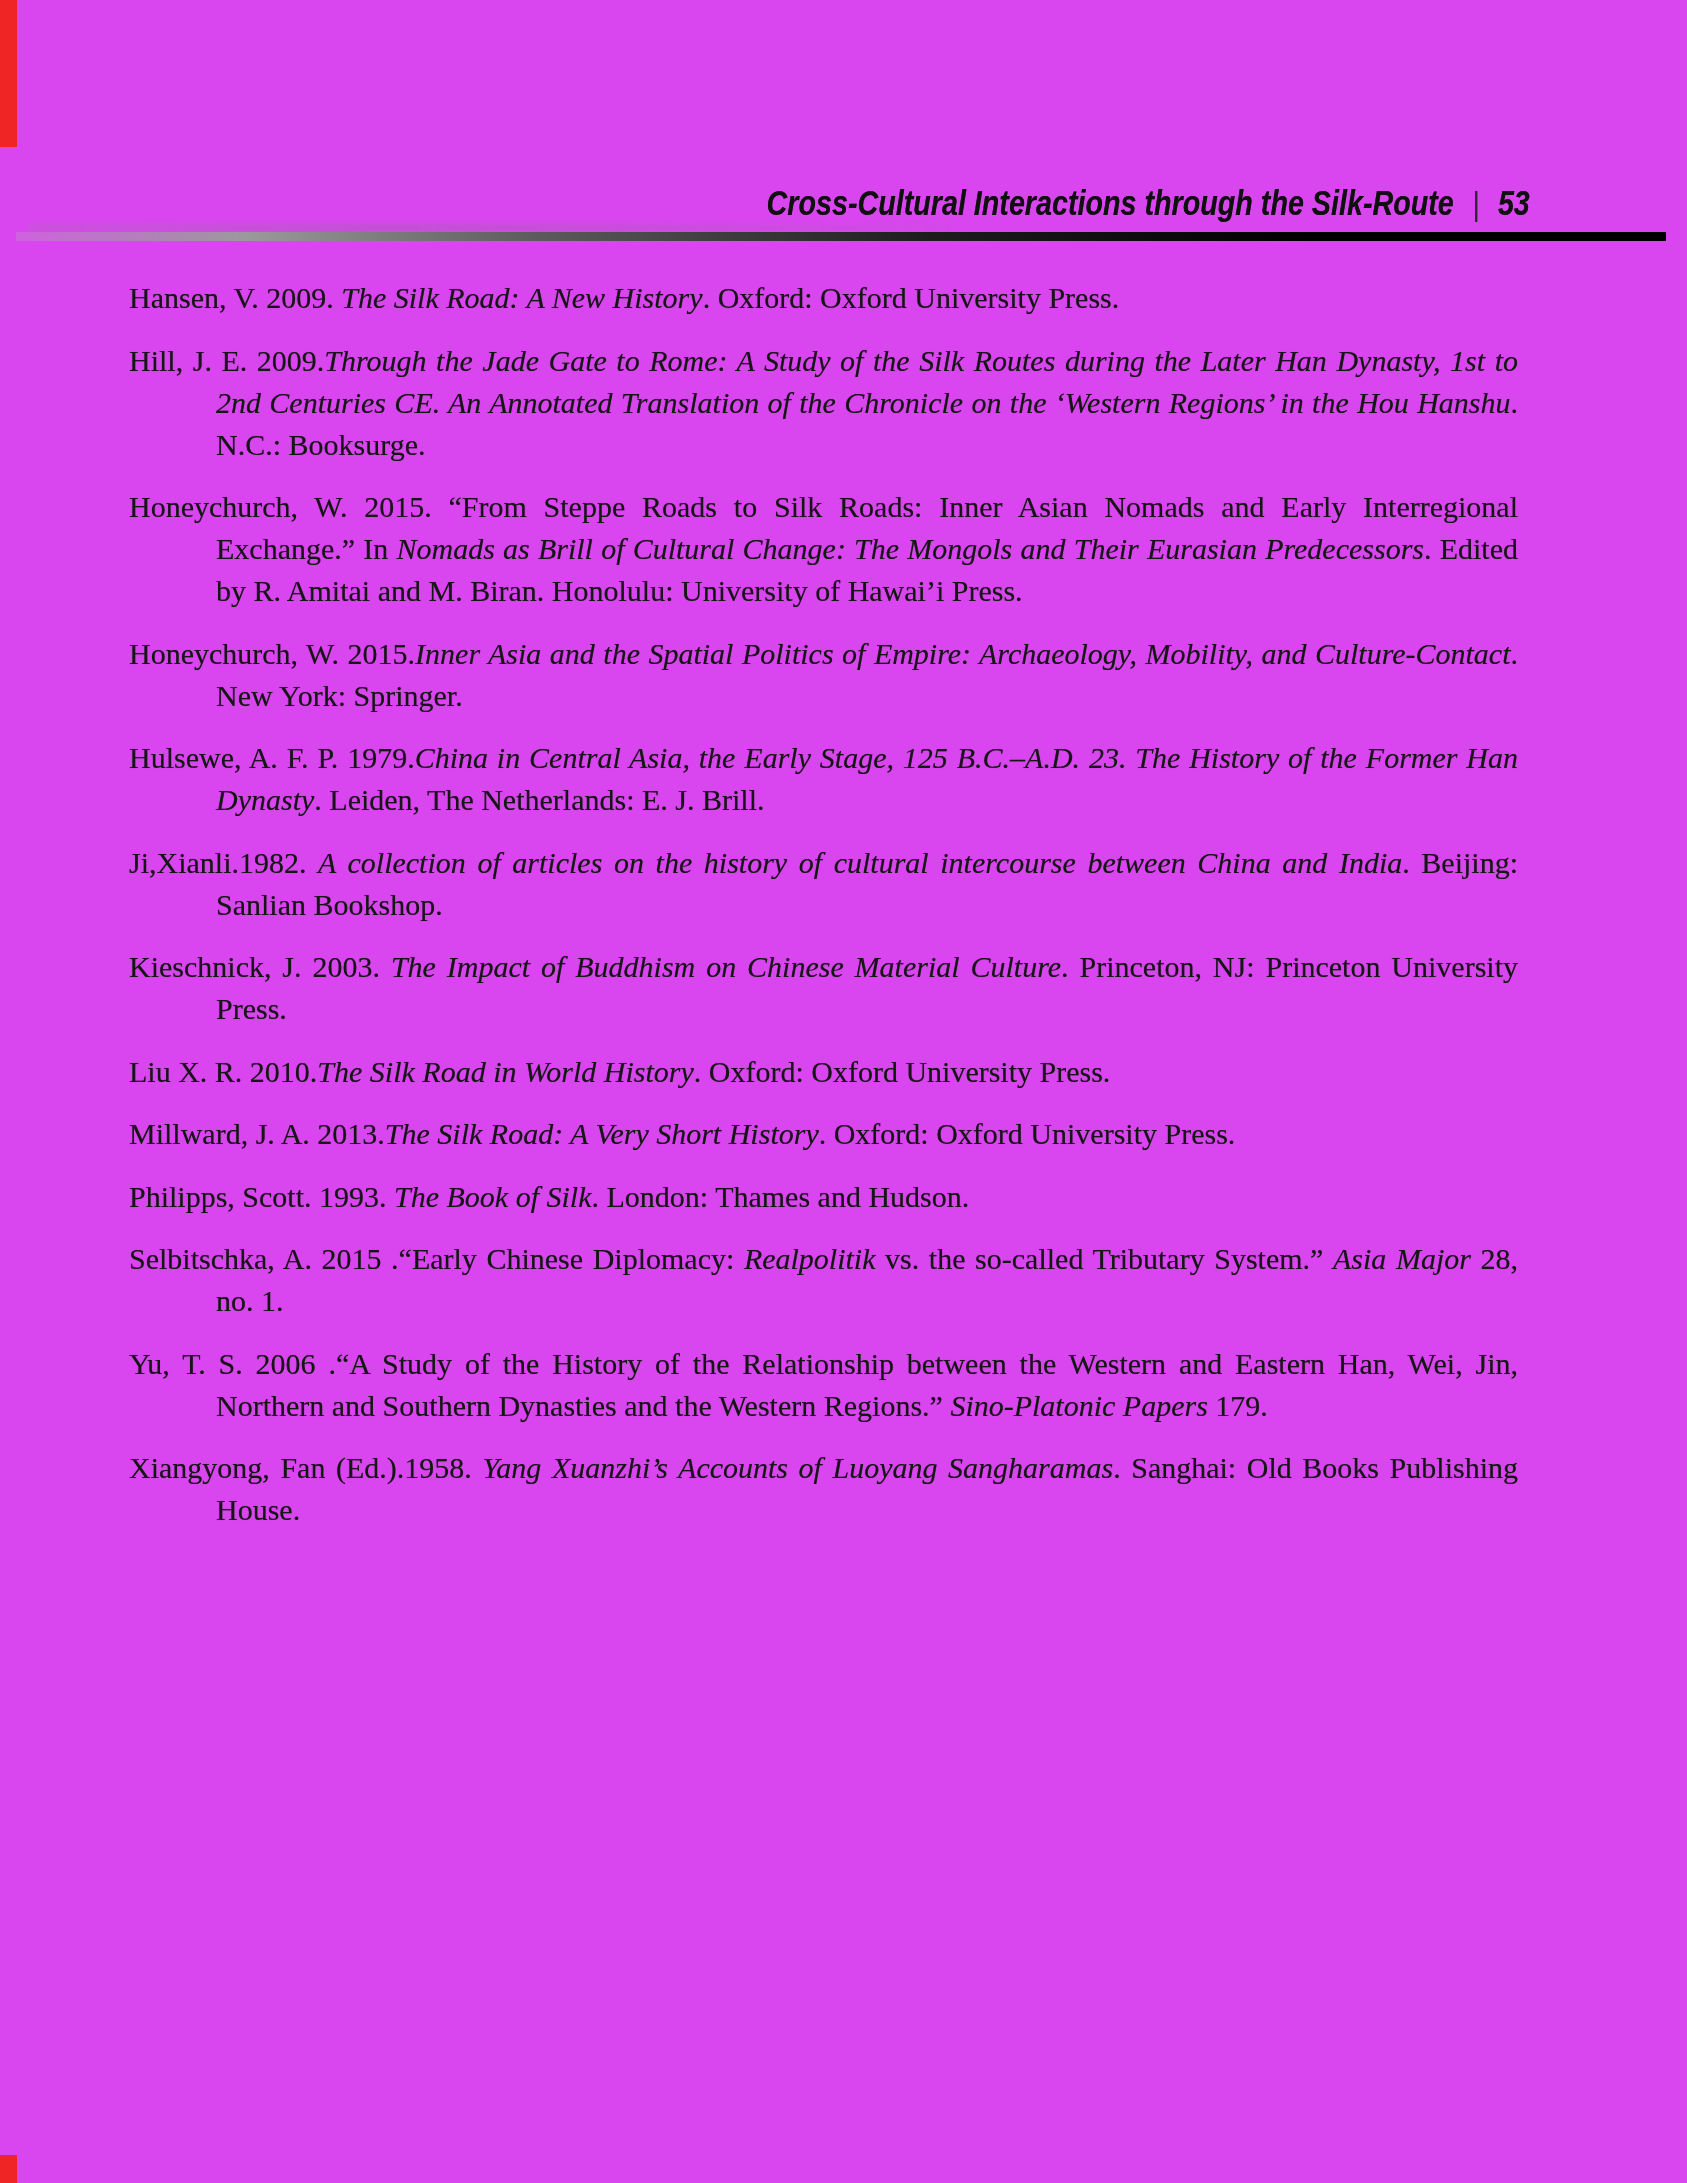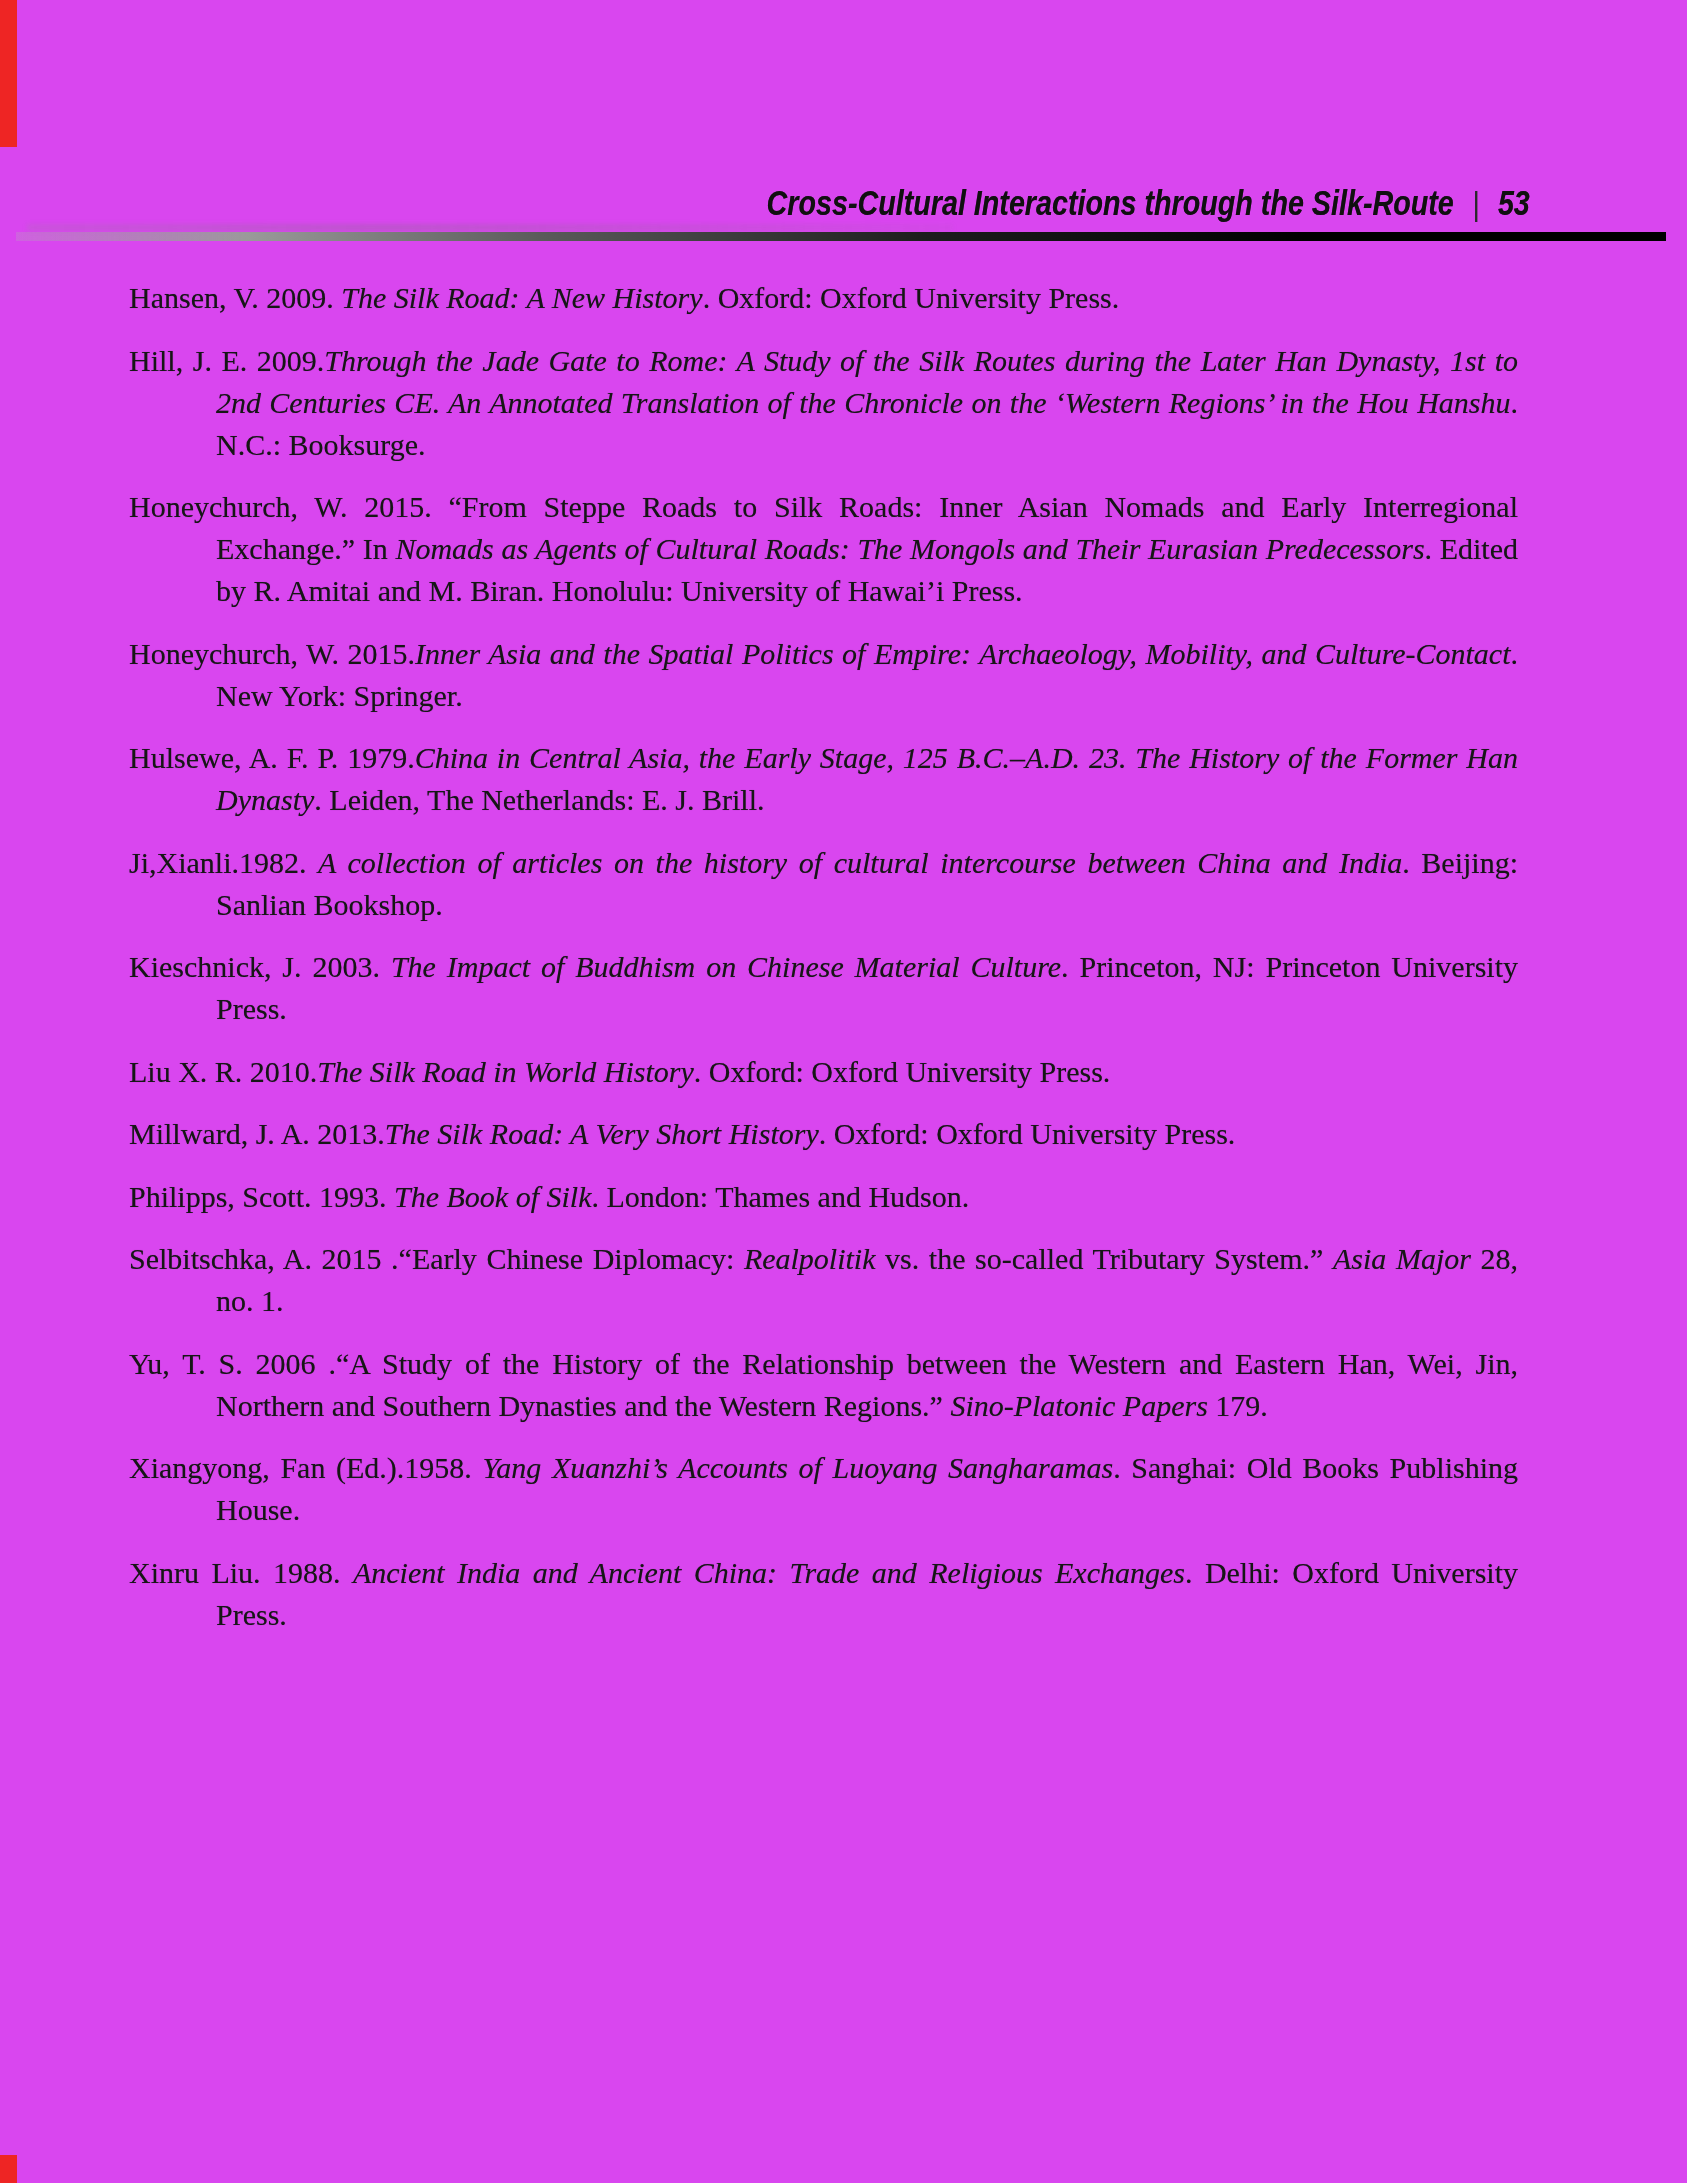--- a/index.html
+++ b/index.html
@@ -79,28 +79,27 @@
     <span class="sep">|</span>
     <span>53</span>
   </div>
 
   <div class="rule-smudge"></div>
   <div class="rule"></div>
 
   <div class="content" id="references-list">
       <p class="entry"><span>Hansen, V. 2009. </span><i>The Silk Road: A New History</i><span>. Oxford: Oxford University Press.</span></p>
       <p class="entry"><span>Hill, J. E. 2009.</span><i>Through the Jade Gate to Rome: A Study of the Silk Routes during the Later Han Dynasty, 1st to 2nd Centuries CE. An Annotated Translation of the Chronicle on the ‘Western Regions’ in the Hou Hanshu</i><span>. N.C.: Booksurge.</span></p>
-      <p class="entry"><span>Honeychurch, W. 2015. “From Steppe Roads to Silk Roads: Inner Asian Nomads and Early Interregional Exchange.” In </span><i>Nomads as Agents of Cultural Roads: The Mongols and Their Eurasian Predecessors</i><span>. Edited by R. Amitai and M. Biran. Honolulu: University of Hawai’i Press.</span></p>
+      <p class="entry"><span>Honeychurch, W. 2015. “From Steppe Roads to Silk Roads: Inner Asian Nomads and Early Interregional Exchange.” In </span><i>Nomads as Brill of Cultural Change: The Mongols and Their Eurasian Predecessors</i><span>. Edited by R. Amitai and M. Biran. Honolulu: University of Hawai’i Press.</span></p>
       <p class="entry"><span>Honeychurch, W. 2015.</span><i>Inner Asia and the Spatial Politics of Empire: Archaeology, Mobility, and Culture-Contact</i><span>. New York: Springer.</span></p>
       <p class="entry"><span>Hulsewe, A. F. P. 1979.</span><i>China in Central Asia, the Early Stage, 125 B.C.–A.D. 23. The History of the Former Han Dynasty</i><span>. Leiden, The Netherlands: E. J. Brill.</span></p>
       <p class="entry"><span>Ji,Xianli.1982. </span><i>A collection of articles on the history of cultural intercourse between China and India</i><span>. Beijing: Sanlian Bookshop.</span></p>
       <p class="entry"><span>Kieschnick, J. 2003. </span><i>The Impact of Buddhism on Chinese Material Culture</i><span>. Princeton, NJ: Princeton University Press.</span></p>
       <p class="entry"><span>Liu X. R. 2010.</span><i>The Silk Road in World History</i><span>. Oxford: Oxford University Press.</span></p>
       <p class="entry"><span>Millward, J. A. 2013.</span><i>The Silk Road: A Very Short History</i><span>. Oxford: Oxford University Press.</span></p>
       <p class="entry"><span>Philipps, Scott. 1993. </span><i>The Book of Silk</i><span>. London: Thames and Hudson.</span></p>
       <p class="entry"><span>Selbitschka, A. 2015 .“Early Chinese Diplomacy: </span><i>Realpolitik</i><span> vs. the so-called Tributary System.” </span><i>Asia Major</i><span> 28, no. 1.</span></p>
       <p class="entry"><span>Yu, T. S. 2006 .“A Study of the History of the Relationship between the Western and Eastern Han, Wei, Jin, Northern and Southern Dynasties and the Western Regions.” </span><i>Sino-Platonic Papers</i><span> 179.</span></p>
       <p class="entry"><span>Xiangyong, Fan (Ed.).1958. </span><i>Yang Xuanzhi’s Accounts of Luoyang Sangharamas</i><span>. Sanghai: Old Books Publishing House.</span></p>
-      <p class="entry"><span>Xinru Liu. 1988. </span><i>Ancient India and Ancient China: Trade and Religious Exchanges</i><span>. Delhi: Oxford University Press.</span></p>
     </div>
 
 </div>
 
 
 </body></html>

